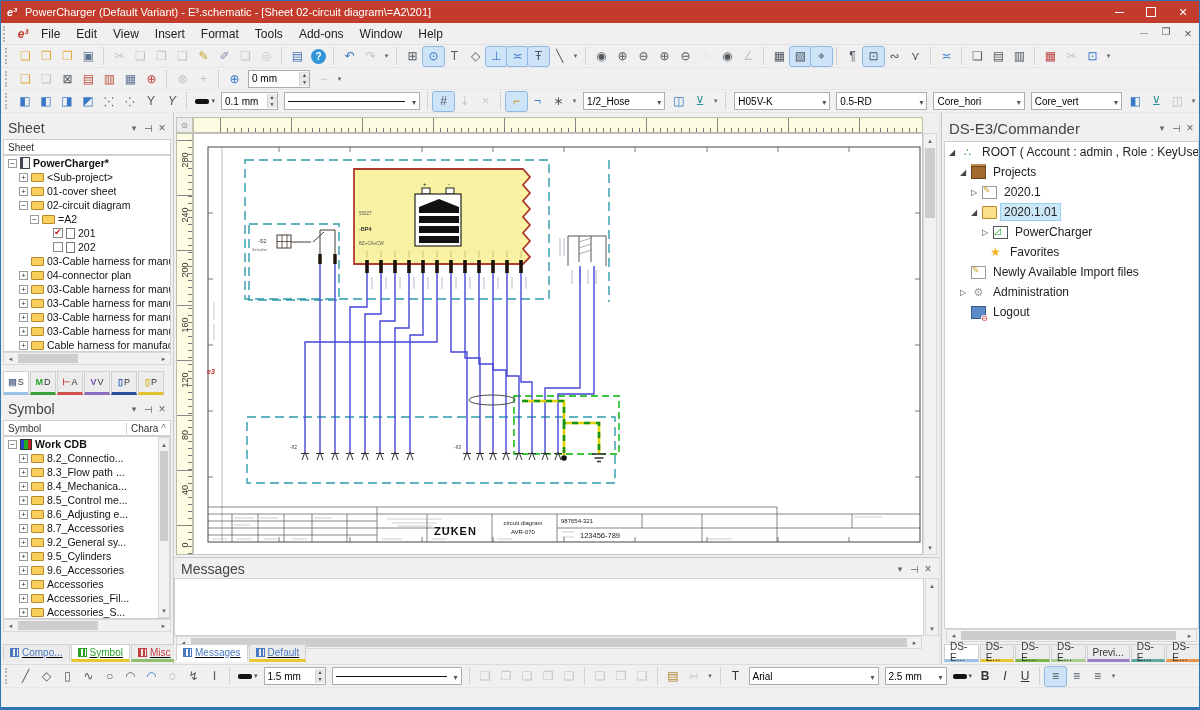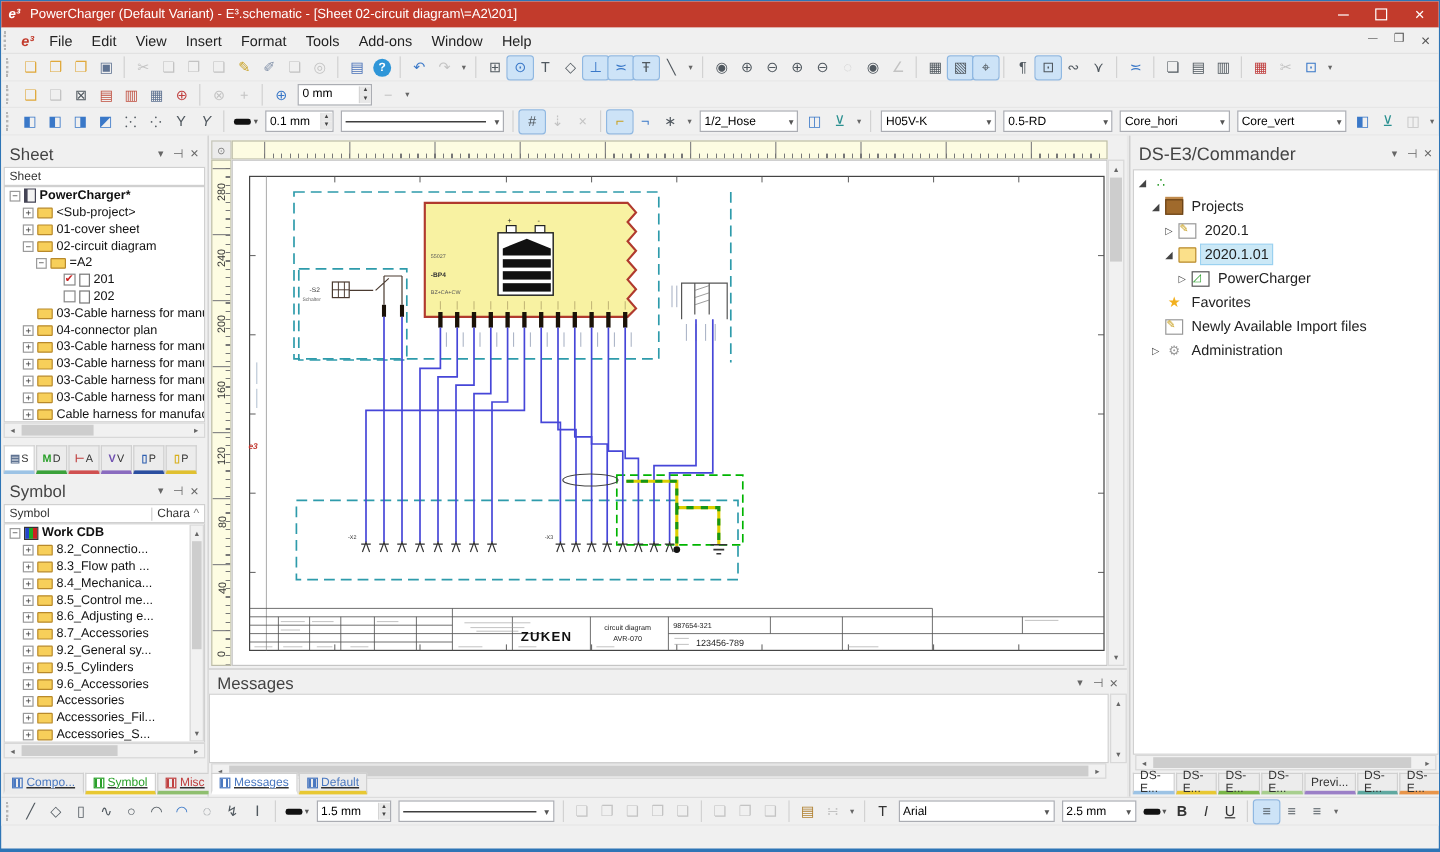--- a/index.html
+++ b/index.html
@@ -1013,20 +1013,21 @@
         <span class="pbtn pb-drop"></span>
         <span class="pbtn"><span class="pb-pin"></span></span>
         <span class="pbtn pb-close"></span>
       </div>
       <div class="ctree">
         <div>
 
         <div class="crow" style="padding-left: 4px;">
             <span class="cexp">◢</span>
             <span class="ticon i-root"></span>
+            <span class="tlabel">ROOT ( Account : admin , Role : KeyUse</span>
           </div>
             <div class="crow" style="padding-left: 15px;">
             <span class="cexp">◢</span>
             <span class="ticon i-projects"></span>
             <span class="tlabel">Projects</span>
           </div>
             <div class="crow" style="padding-left: 26px;">
             <span class="cexp">▷</span>
             <span class="ticon i-editpage"></span>
             <span class="tlabel">2020.1</span>
@@ -1034,34 +1035,39 @@
             <div class="crow selected" style="padding-left: 26px;">
             <span class="cexp">◢</span>
             <span class="ticon i-openfolder"></span>
             <span class="tlabel">2020.1.01</span>
           </div>
             <div class="crow" style="padding-left: 37px;">
             <span class="cexp">▷</span>
             <span class="ticon i-pcdoc"></span>
             <span class="tlabel">PowerCharger</span>
           </div>
-            <div class="crow" style="padding-left: 15px;">
+            <div class="crow" style="padding-left: 32px;">
             <span class="cexp"></span>
             <span class="ticon i-star"></span>
             <span class="tlabel">Favorites</span>
           </div>
             <div class="crow" style="padding-left: 15px;">
             <span class="cexp"></span>
             <span class="ticon i-editpage"></span>
             <span class="tlabel">Newly Available Import files</span>
           </div>
             <div class="crow" style="padding-left: 15px;">
             <span class="cexp">▷</span>
             <span class="ticon i-gear"></span>
             <span class="tlabel">Administration</span>
+          </div>
+            <div class="crow" style="padding-left: 15px;">
+            <span class="cexp"></span>
+            <span class="ticon i-logout"></span>
+            <span class="tlabel">Logout</span>
           </div>
           </div>
       </div>
       <div class="hscroll rd-h">
         <span class="hs-arrow hs-l"></span>
         <span class="hs-arrow hs-r"></span>
         <span class="hs-thumb" style="left:14px; right:20px;"></span>
       </div>
       <div class="rtabs">
 

